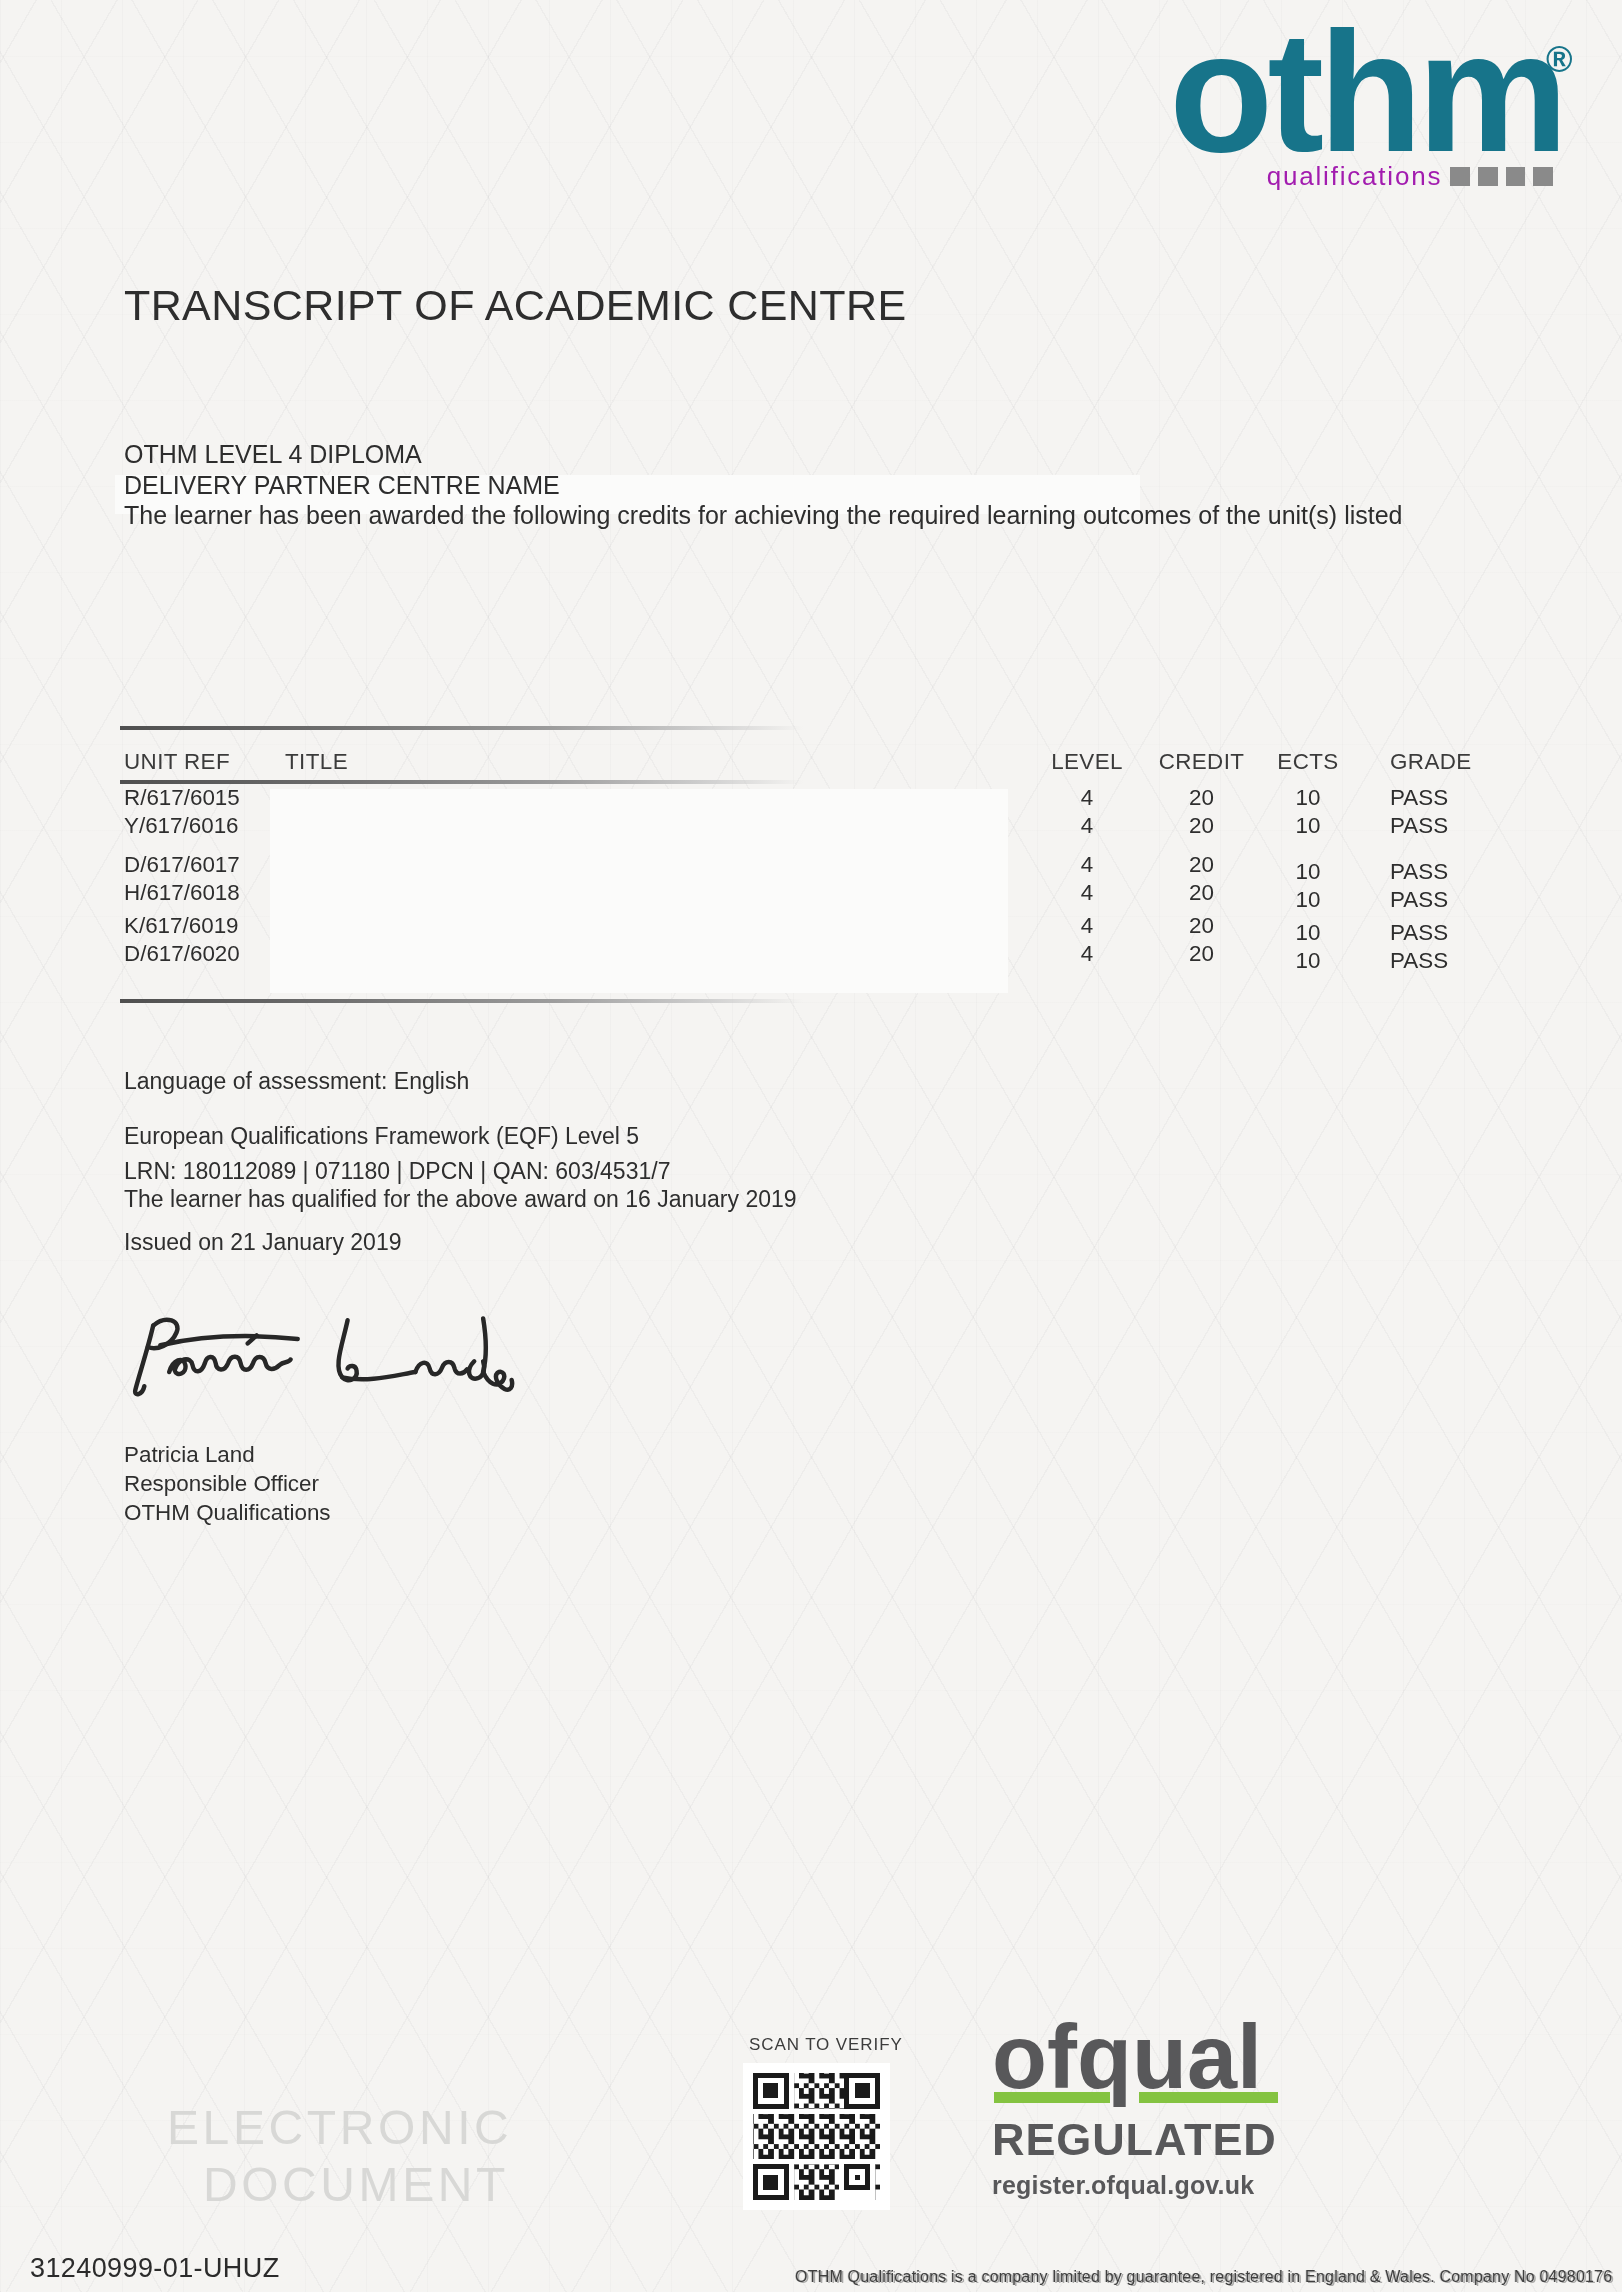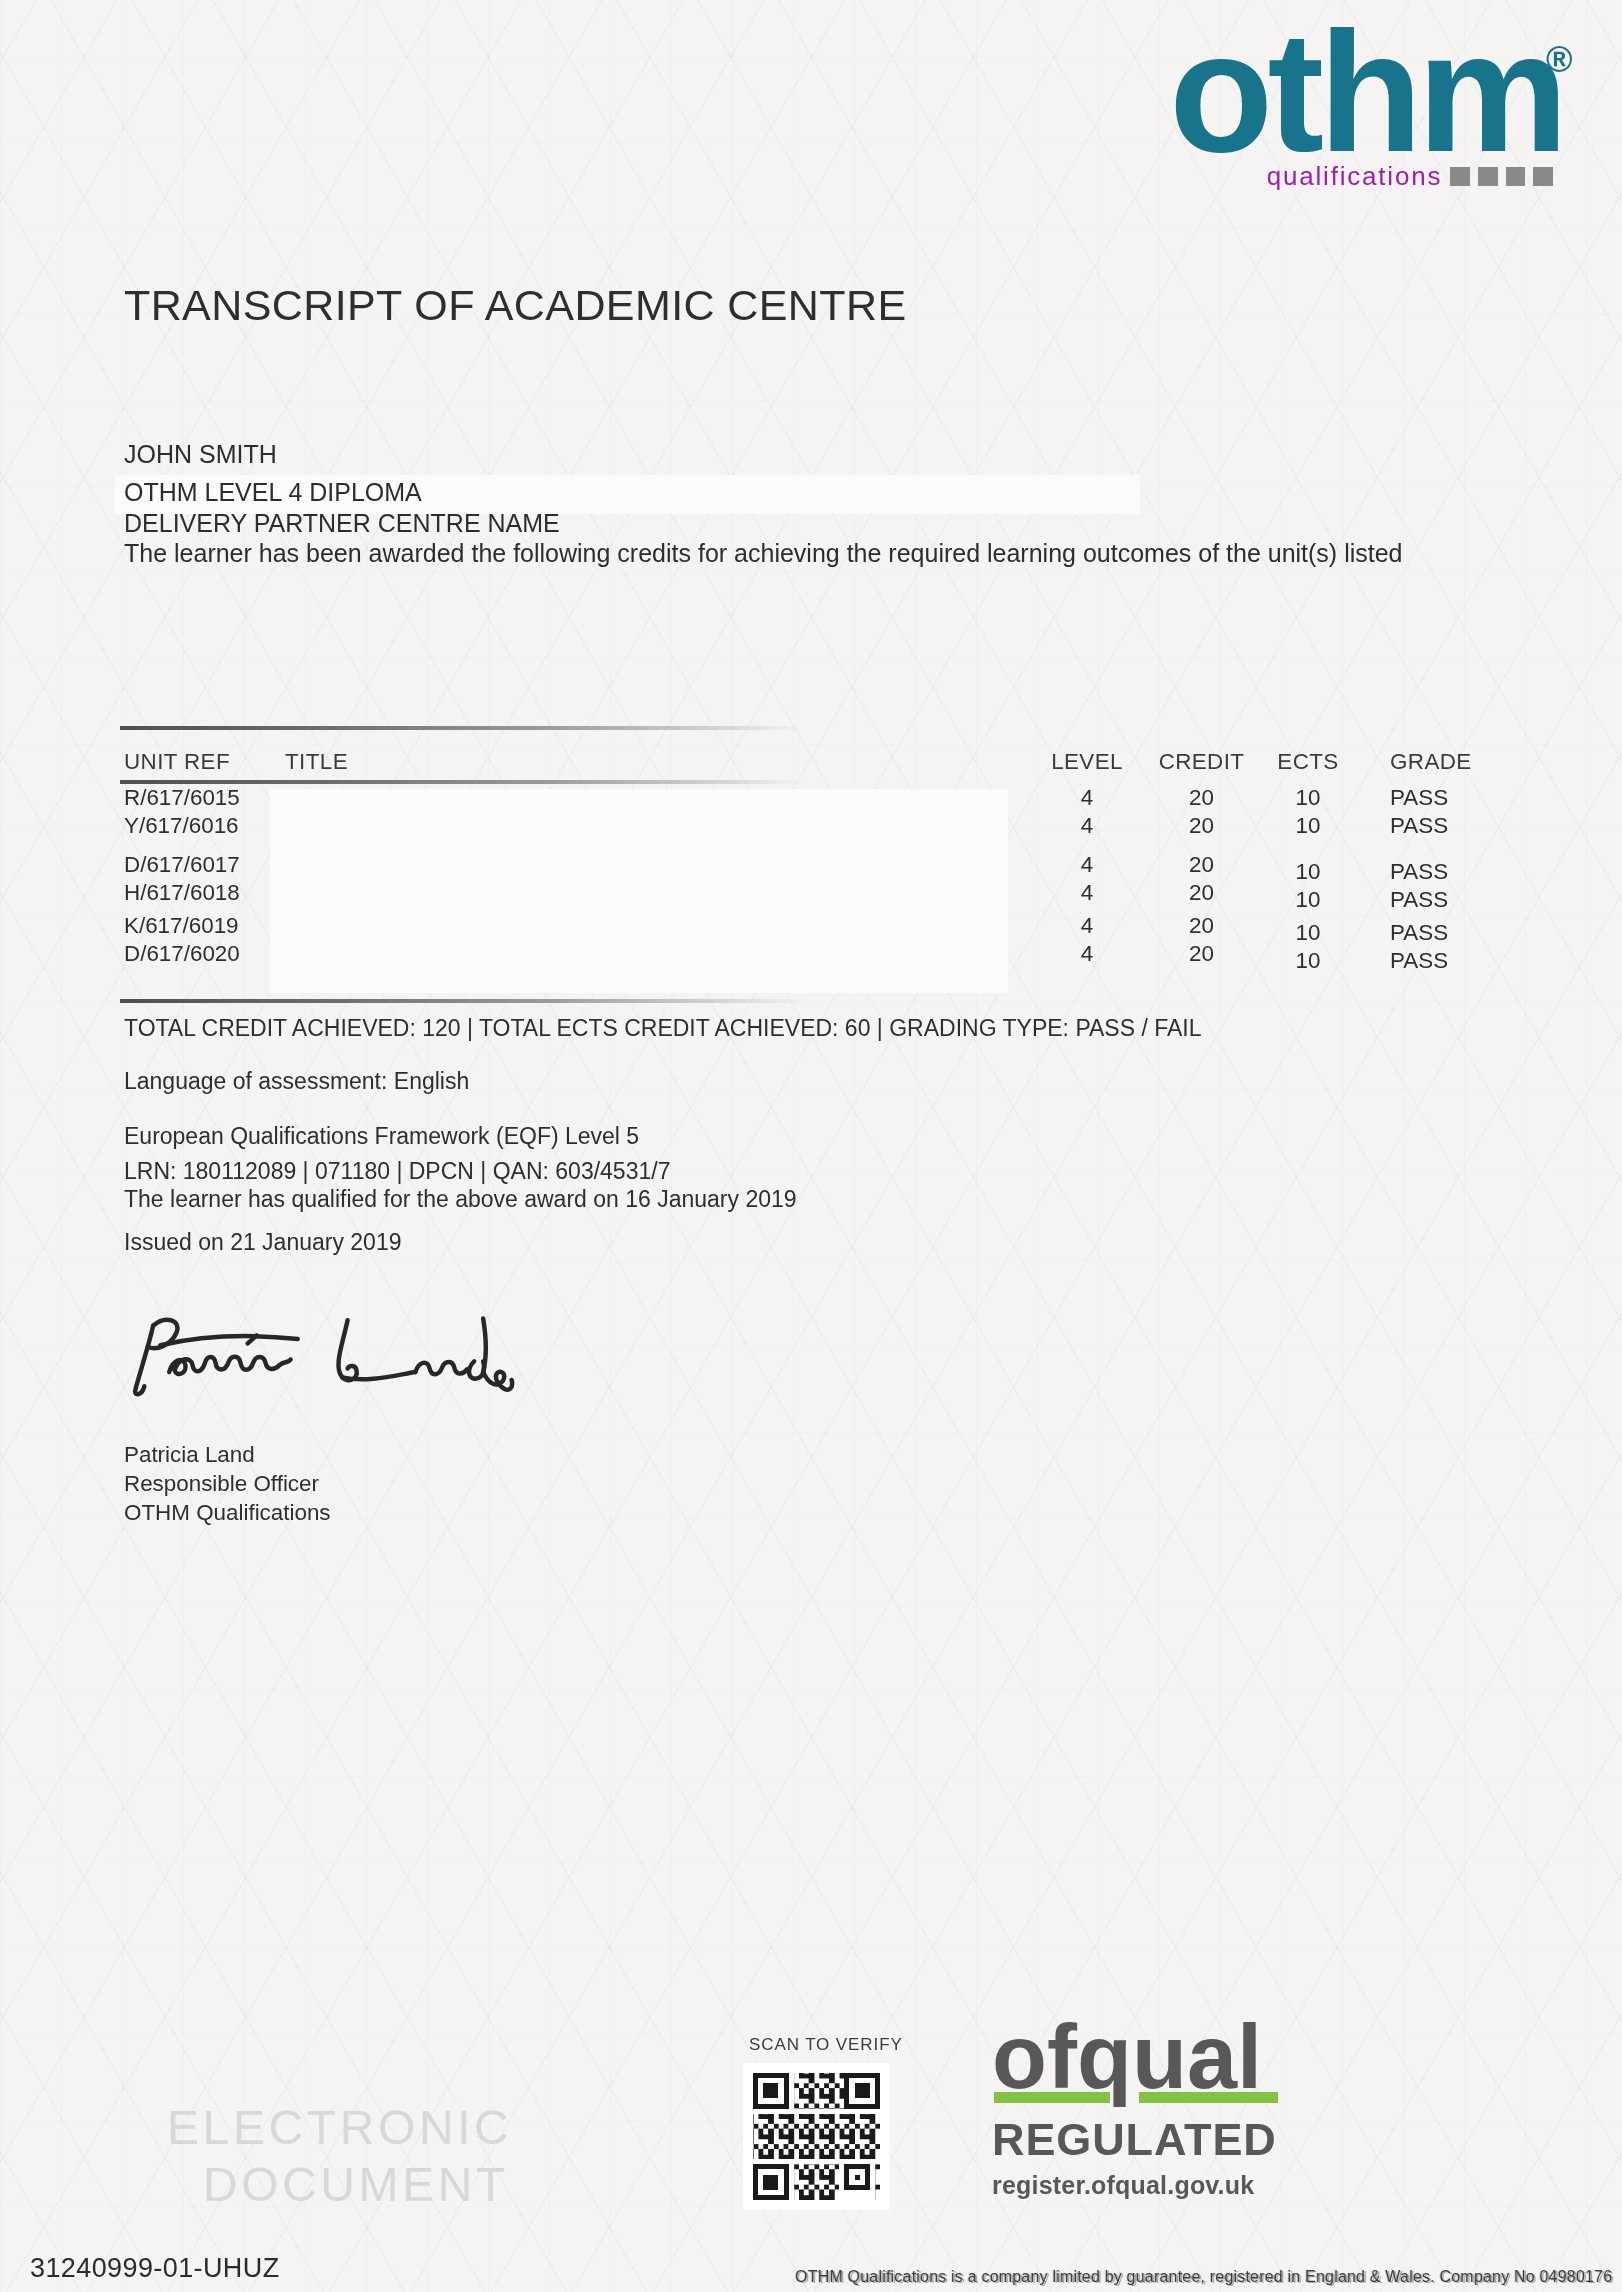--- a/index.html
+++ b/index.html
@@ -82,21 +82,20 @@
     <span class="sq"></span>
     <span class="sq"></span>
     <span class="sq"></span>
   </div>
 
   <div class="doc-title">TRANSCRIPT OF ACADEMIC CENTRE</div>
 
   <div class="band qualification-band"></div>
 
   <div class="learner">
-    <div class="name line">JOHN SMITH</div>
     <div class="line qual">OTHM LEVEL 4 DIPLOMA</div>
     <div class="line">DELIVERY PARTNER CENTRE NAME</div>
     <div class="line">The learner has been awarded the following credits for achieving the required learning outcomes of the unit(s) listed</div>
   </div>
 
   <div class="rule" style="top:726px"></div>
   <div class="thead">
     <span class="h-unit">UNIT REF</span>
     <span class="h-title">TITLE</span>
     <span class="h-level">LEVEL</span>
@@ -150,21 +149,20 @@
   <div class="trow shifted" style="top:941px">
     <span class="c-unit">D/617/6020</span>
     <span class="c-title"></span>
     <span class="c-level">4</span>
     <span class="c-credit">20</span>
     <span class="c-ects">10</span>
     <span class="c-grade">PASS</span>
   </div>
   <div class="rule" style="top:999px"></div>
 
-  <div class="sline" style="top:1015px">TOTAL CREDIT ACHIEVED: 120 | TOTAL ECTS CREDIT ACHIEVED: 60 | GRADING TYPE: PASS / FAIL</div>
   <div class="sline" style="top:1068px">Language of assessment: English</div>
   <div class="sline" style="top:1123px">European Qualifications Framework (EQF) Level 5</div>
   <div class="sline" style="top:1158px">LRN: 180112089 | 071180 | DPCN | QAN: 603/4531/7</div>
   <div class="sline" style="top:1186px">The learner has qualified for the above award on 16 January 2019</div>
   <div class="sline" style="top:1229px">Issued on 21 January 2019</div>
 
   <svg class="sig" width="405" height="107" viewBox="0 0 452 120" fill="none" stroke="#161616" stroke-width="5" stroke-linecap="round" stroke-linejoin="round" opacity="0.92">
     <path d="M44,22 C58,10 76,16 70,30 C64,44 48,50 38,46"></path>
     <path d="M44,22 C38,48 28,78 24,94 C22,102 32,100 34,90"></path>
     <path d="M52,44 C100,33 150,31 206,37"></path>

